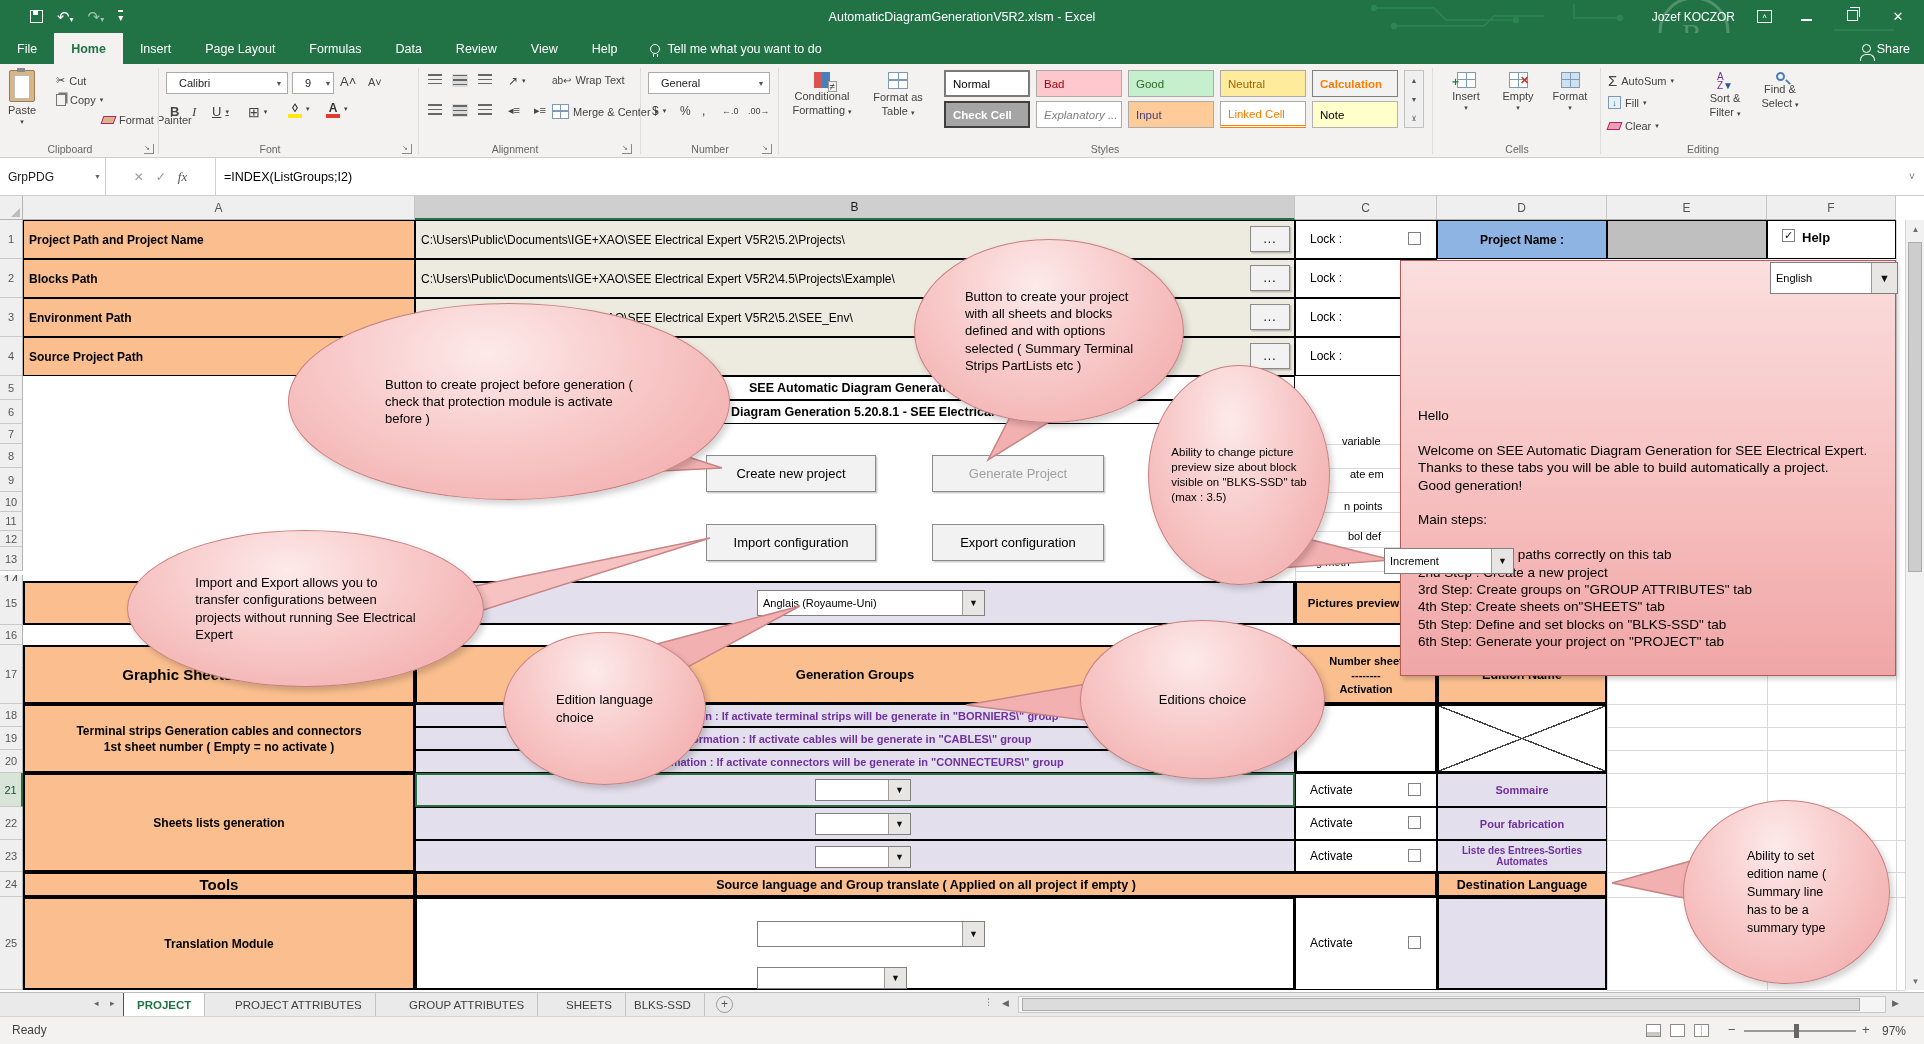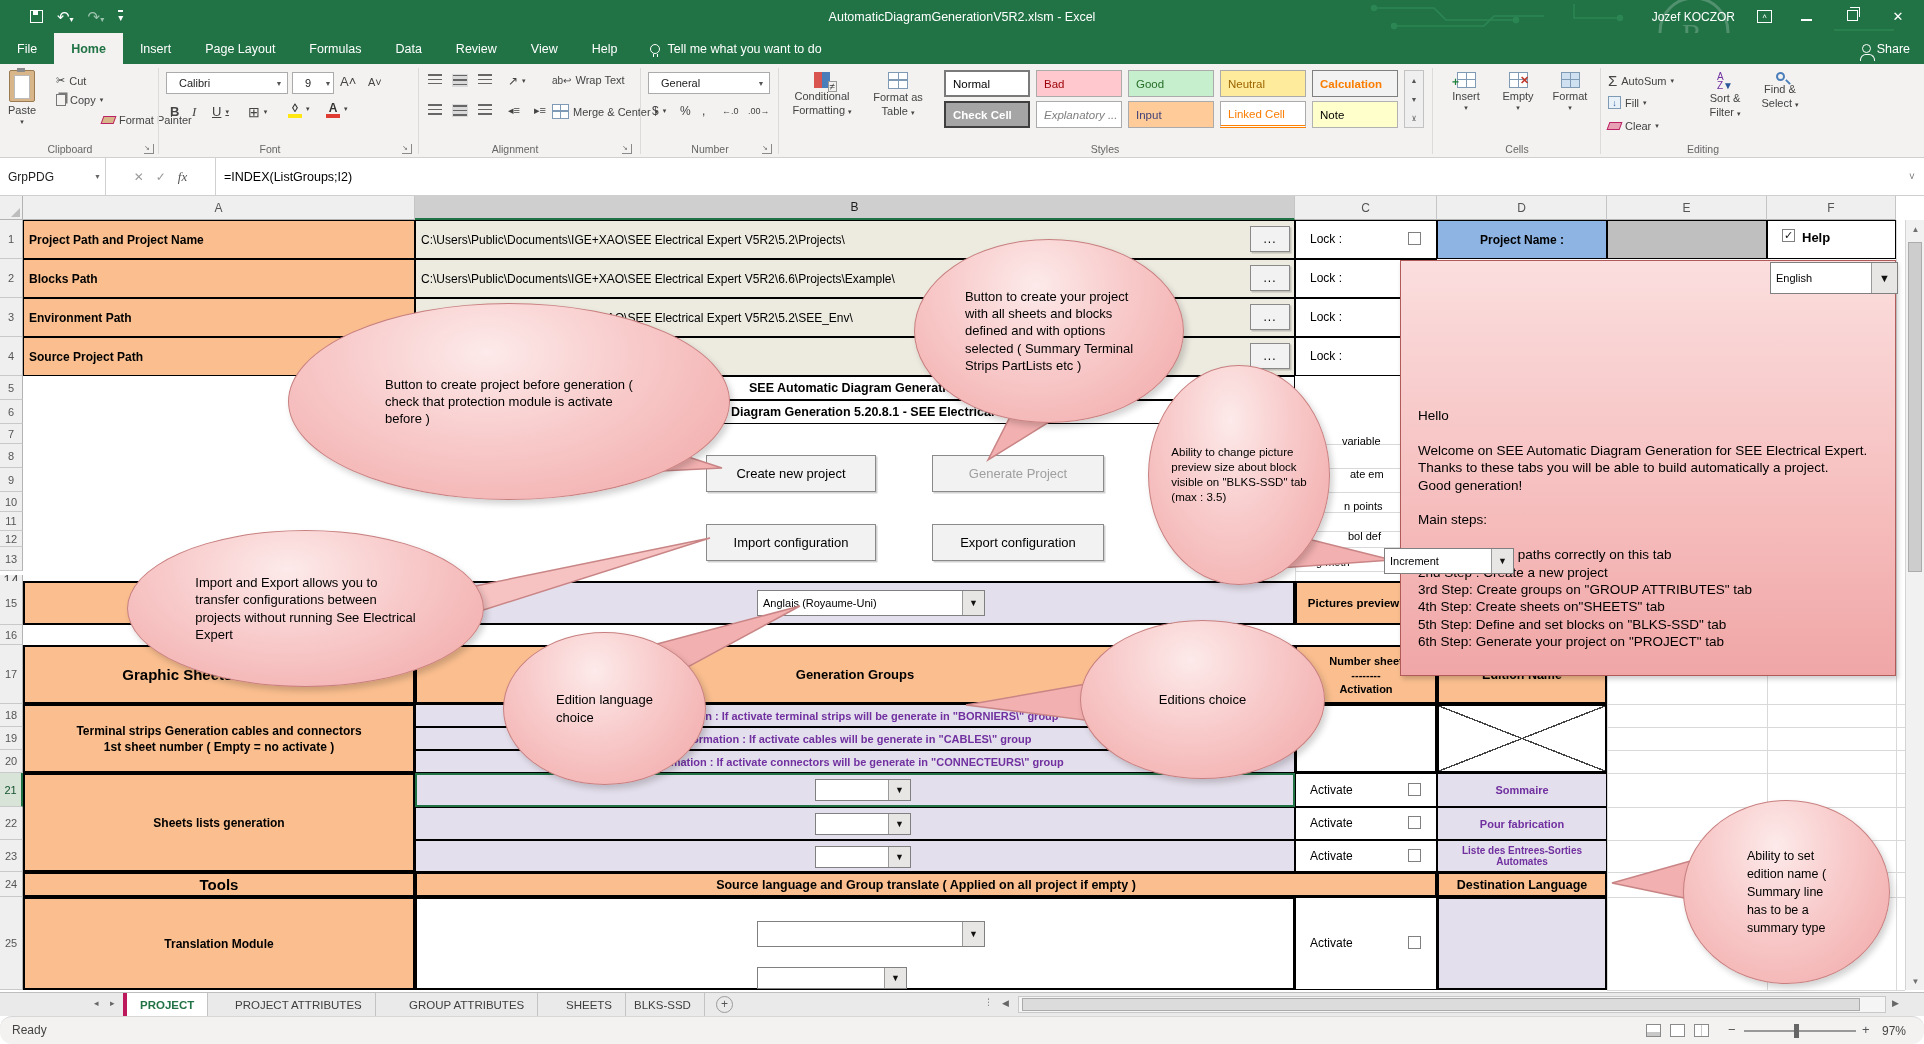--- a/index.html
+++ b/index.html
@@ -110,28 +110,28 @@
   .bubble { position:absolute; border-radius:50%; background:radial-gradient(ellipse at 45% 25%, #fdeaea 0%, #f8c9c9 45%, #f1a6a6 100%); border:1.5px solid #c87f7f; box-shadow:3px 4px 6px rgba(0,0,0,.18); z-index:40; display:flex; align-items:center; justify-content:center; }
   .bubble .btxt { font-size:13px; line-height:1.32; color:#000; white-space:pre-line; text-align:left; }
   .tails { position:absolute; left:0; top:0; z-index:38; pointer-events:none; }
   .vscroll { position:absolute; left:1905px; top:24px; width:19px; height:770px; background:#f1f1f1; border-left:1px solid #d4d4d4; z-index:6;}
   .vthumb { position:absolute; left:2px; top:22px; width:14px; height:330px; background:#cdcdcd; border:1px solid #ababab; }
   .varrow { position:absolute; left:0; width:19px; height:18px; color:#707070; font-size:8px; display:flex; align-items:center; justify-content:center; }
 
   
   .tabsbar { position:absolute; left:0; top:992px; width:1924px; height:24px; background:#eaeaea; border-top:1px solid #bdbdbd; z-index:56; }
   .stab { position:absolute; top:0; height:24px; display:flex; align-items:center; padding:0 13px; font-size:11.5px; color:#404040; border-right:1px solid #c3c3c3; }
-  .stab.active { background:#fff; color:#217346; font-weight:bold; border-left:4px solid #be185d; }
+  .stab.active { background:#fff; color:#217346; font-weight:bold; border-left:1px solid #be185d; }
   .plus { position:absolute; top:3px; width:17px; height:17px; border:1px solid #9a9a9a; border-radius:50%; font-size:12px; line-height:15px; text-align:center; color:#555; }
   .hscroll { position:absolute; top:3px; height:17px; background:#f5f5f5; border:1px solid #c9c9c9; }
   .hthumb { position:absolute; top:1px; height:13px; background:#dcdcdc; border:1px solid #ababab; }
   .harrow { position:absolute; top:5px; font-size:9px; color:#666; }
 
   
-  .statusbar { position:absolute; left:0; top:1016px; width:1924px; height:28px; background:#f3f2f1; border-top:1px solid #d6d6d6; z-index:56;border-radius:12px; }
+  .statusbar { position:absolute; left:0; top:1016px; width:1924px; height:28px; background:#f3f2f1; border-top:1px solid #d6d6d6; z-index:56; }
   .ready { position:absolute; left:12px; top:6px; font-size:12px; color:#444; }
   .viewic { position:absolute; top:7px; width:15px; height:13px; border:1px solid #8a8a8a; background:#fff; }
   .zoomline { position:absolute; top:13px; height:2px; background:#999; }
   .zoomthumb { position:absolute; top:7px; width:5px; height:14px; background:#666; }
   .zoomsign { position:absolute; top:5px; font-size:13px; color:#555; }
   .zoomval { position:absolute; top:7px; font-size:12px; color:#444; }
 </style>
 </head>
 <body>
 
@@ -434,21 +434,21 @@
     <div class="cell" style="left:1295px; top:24px; width:142px; height:39px;"></div>
     <span class="lockrow-label" style="left:1310px; top:36px;">Lock :</span>
     <span class="cb" style="left:1408px; top:36px;"></span>
     <div class="cell blue bold ctr" style="left:1437px; top:24px; width:170px; height:39px;">Project Name :</div>
     <div class="cell gray" style="left:1607px; top:24px; width:160px; height:39px;"></div>
     <div class="cell" style="left:1767px; top:24px; width:129px; height:39px;"></div>
     <span class="cb" style="left:1782px; top:33px;">✓</span>
     <span class="lockrow-label bold" style="left:1802px; top:34px; font-size:13px;">Help</span>
 
     <div class="cell orange bold pad" style="left:23px; top:63px; width:392px; height:39px;">Blocks Path</div>
-    <div class="cell beige pad" style="left:415px; top:63px; width:880px; height:39px;">C:\Users\Public\Documents\IGE+XAO\SEE Electrical Expert V5R2\6.6\Projects\Example\</div>
+    <div class="cell beige pad" style="left:415px; top:63px; width:880px; height:39px;">C:\Users\Public\Documents\IGE+XAO\SEE Electrical Expert V5R2\4.5\Projects\Example\</div>
     <div class="xbtn dots" style="left:1250px; top:69px;">...</div>
     <div class="cell" style="left:1295px; top:63px; width:142px; height:39px;"></div>
     <span class="lockrow-label" style="left:1310px; top:75px;">Lock :</span>
     <span class="cb" style="left:1408px; top:75px;"></span>
 
     <div class="cell orange bold pad" style="left:23px; top:102px; width:392px; height:39px;">Environment Path</div>
     <div class="cell beige pad" style="left:415px; top:102px; width:880px; height:39px;">C:\Users\Public\Documents\IGE+XAO\SEE Electrical Expert V5R2\5.2\SEE_Env\</div>
     <div class="xbtn dots" style="left:1250px; top:108px;">...</div>
     <div class="cell" style="left:1295px; top:102px; width:142px; height:39px;"></div>
     <span class="lockrow-label" style="left:1310px; top:114px;">Lock :</span>

